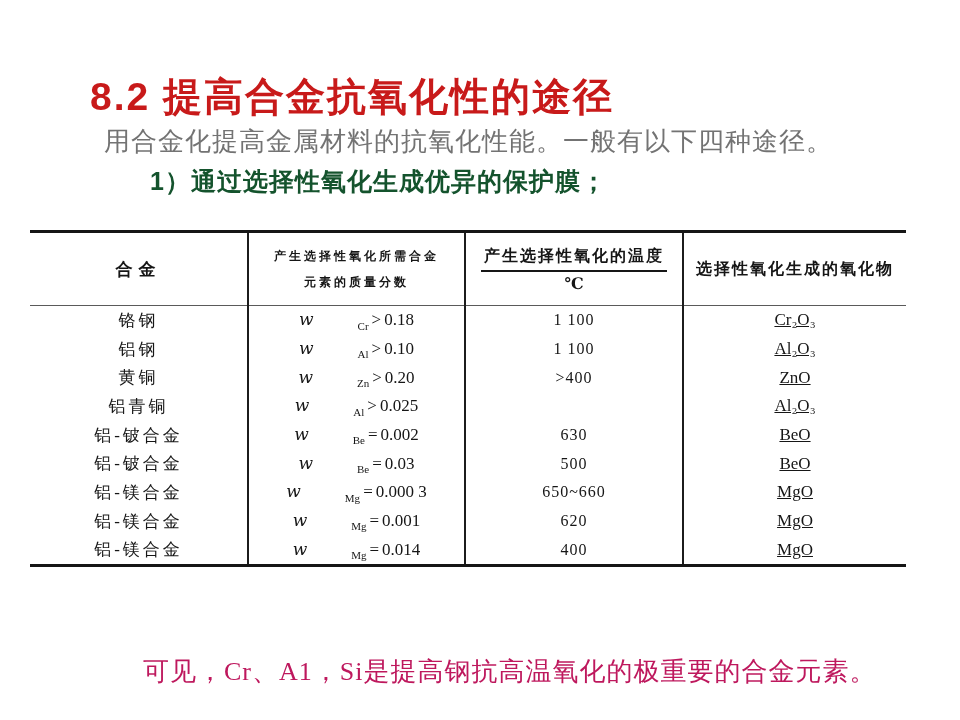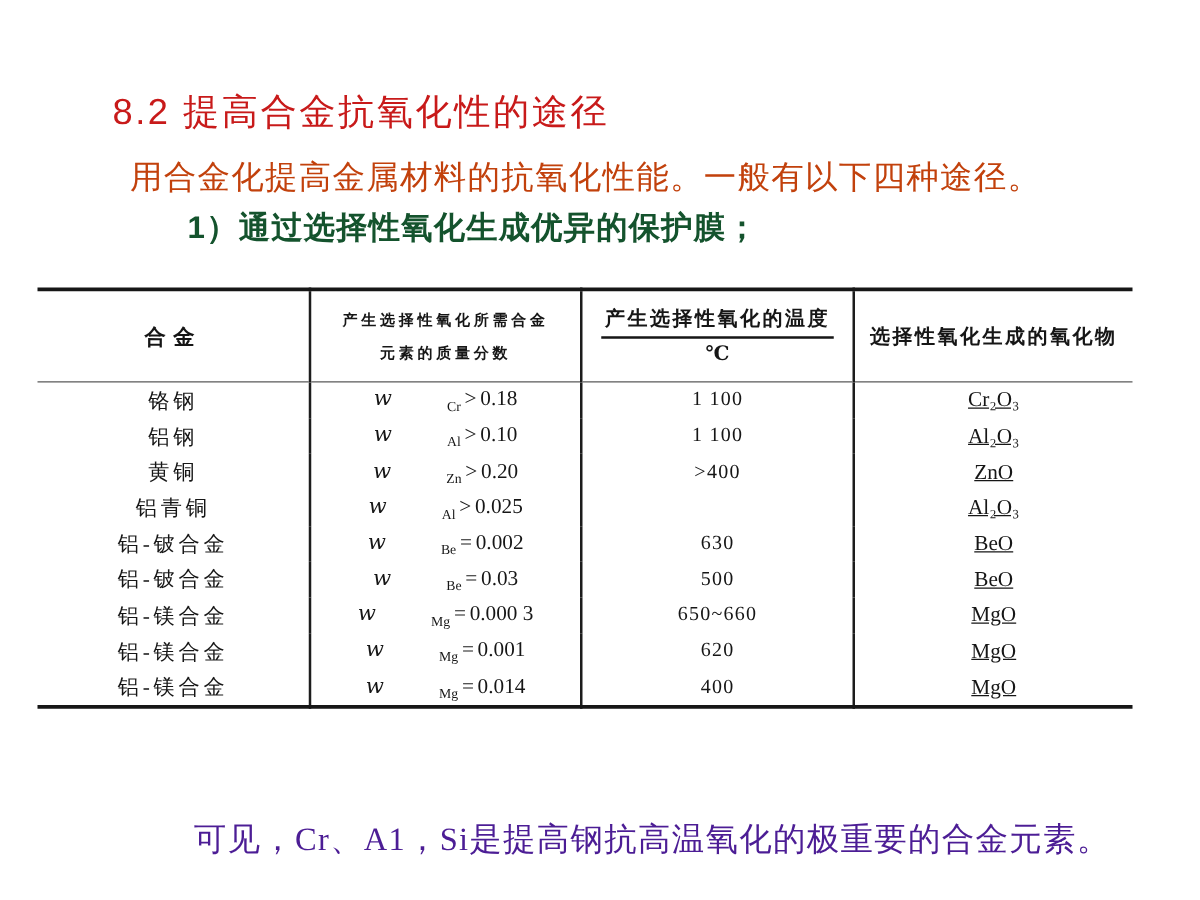--- a/index.html
+++ b/index.html
@@ -4,26 +4,26 @@
 <style>
   html,body { margin:0; padding:0; background:#ffffff; }
   .slide {
     position:relative; width:960px; height:720px; background:#ffffff;
     overflow:hidden;
     font-family:"Liberation Serif","DejaVu Serif",serif;
   }
   .title {
     position:absolute; left:90px; top:70px;
     font-family:"Liberation Sans","DejaVu Sans",sans-serif;
-    font-weight:normal; font-size:29px; letter-spacing:2px;
+    font-weight:bold; font-size:39px; letter-spacing:2px;
     color:#c81a1a; white-space:nowrap;
   }
   .intro {
     position:absolute; left:104px; top:124px;
-    font-size:26px; letter-spacing:1px; color:#c2410c; white-space:nowrap;
+    font-size:26px; letter-spacing:1px; color:#737373; white-space:nowrap;
   }
   .point {
     position:absolute; left:150px; top:165px;
     font-family:"Liberation Sans","DejaVu Sans",sans-serif;
     font-weight:bold; font-size:25px; letter-spacing:1px;
     color:#14532d; white-space:nowrap;
   }
   .tablewrap { position:absolute; left:30px; top:230px; width:876px; }
   table.alloy {
     width:876px; border-collapse:collapse; table-layout:fixed;
@@ -49,22 +49,22 @@
   .frac .den { display:block; text-align:center; padding-top:2px; letter-spacing:0; }
   tbody td { height:28.7px; font-size:17px; }
   td.alloy-cell { letter-spacing:3px; }
   td.formula-cell { font-size:17px; }
   td.formula-cell .w { font-style:italic; font-family:"DejaVu Serif",serif; }
   td.formula-cell sub { font-size:11px;margin-left:44px; }
   td.formula-cell .op { padding:0 3px; }
   td.temp-cell { font-size:16px; letter-spacing:1px; }
   td.oxide-cell { font-size:17px;text-decoration:underline; }
   .conclusion {
-    position:absolute; left:155px; top:654px;
-    font-size:26px; letter-spacing:1px; color:#4c1d95; white-space:nowrap;
+    position:absolute; left:143px; top:654px;
+    font-size:26px; letter-spacing:1px; color:#be185d; white-space:nowrap;
   }
 </style>
 </head>
 <body>
 
 <div class="slide">
 
   <div class="title">8.2 提高合金抗氧化性的途径</div>
 
   <div class="intro">用合金化提高金属材料的抗氧化性能。一般有以下四种途径。</div>

